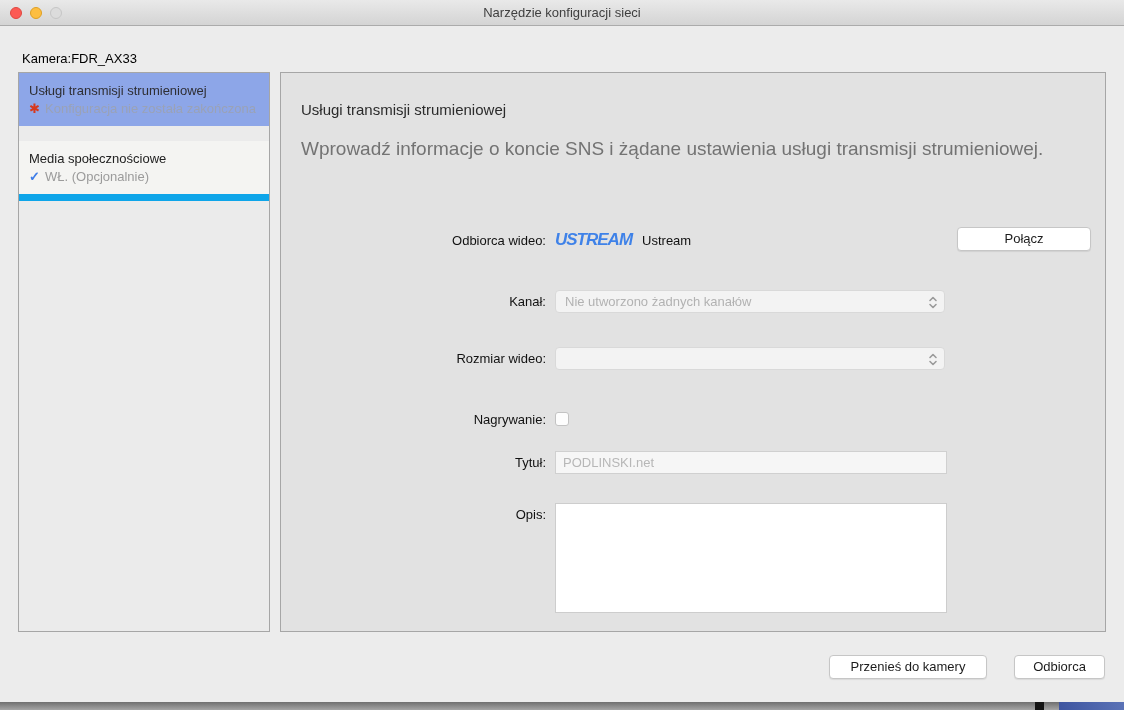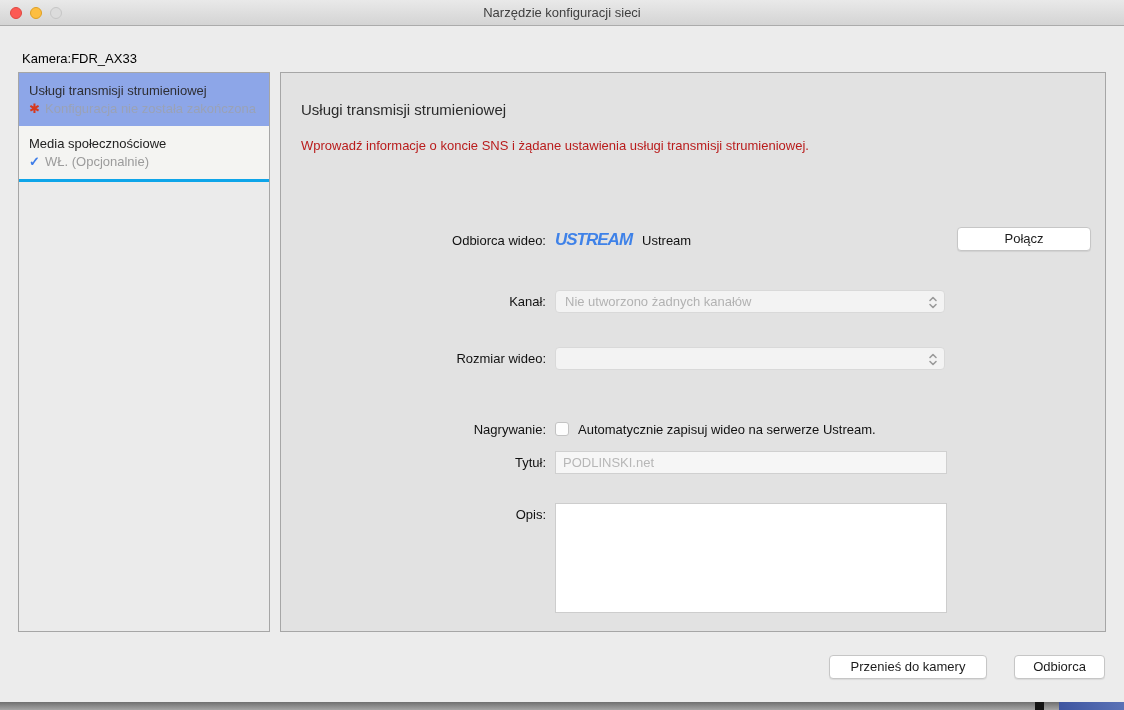--- a/index.html
+++ b/index.html
@@ -29,37 +29,37 @@
   
   .camera-label { position:absolute; left:22px; top:51px; font-size:13px; color:#000; }
 
   
   .sidebar {
     position:absolute; left:18px; top:72px; width:252px; height:560px;
     background:#ebebeb; border:1px solid #a6a6a6;
   }
   .side-item { padding:10px 10px 9px 10px; }
   .side-item.selected { background:#8da6e8; }
-  .side-item.normal   { background:#f4f4f2; border-bottom:3px solid #0ea5e9; }
+  .side-item.normal   { background:#f4f4f2; border-bottom:7px solid #0ea5e9;margin-top:15px; }
   .side-item-label { font-size:13px; color:#222; margin-bottom:3px; }
   .side-item.selected .side-item-label { color:#2e2e33; }
   .side-status { display:flex; align-items:flex-start; font-size:13px; }
   .side-status .status-icon { width:16px; flex:0 0 16px; text-align:left; }
   .asterisk-icon { color:#d6391f; font-size:13px; line-height:15px; }
   .check-icon    { color:#3e7de8; font-weight:bold; font-size:13px; line-height:15px; }
   .status-text-selected { color:#9aa2b6; line-height:16px; }
   .status-text-normal   { color:#9b9b9b; line-height:16px; }
 
   
   .main-panel {
     position:absolute; left:280px; top:72px; width:826px; height:560px;
     background:#e2e2e2; border:1px solid #a6a6a6;
   }
   .main-title { position:absolute; left:20px; top:28px; font-size:15px; color:#2b2b2b; }
-  .main-desc  { position:absolute; left:20px; top:65px; font-size:13px; color:#b91c1c; }
+  .main-desc  { position:absolute; left:20px; top:65px; font-size:19px; color:#737373; }
 
   .row { position:absolute; left:20px; width:790px; display:flex; align-items:center; }
   .row-label { width:245px; text-align:right; font-size:13px; color:#111; flex:0 0 245px; }
   .ctrl { margin-left:9px; }
 
   .row-recipient { top:154px; height:26px; }
   .ustream-logo {
     color:#3f82e8; font-weight:bold; font-size:17px; letter-spacing:-1px;
     font-style:italic; transform:scaleY(1.02); display:inline-block;
   }
@@ -74,21 +74,21 @@
   .select {
     width:390px; height:23px; border:1px solid #d9d9d9; border-radius:4px;
     background:#f3f3f3; display:flex; align-items:center;
     padding-left:9px; position:relative;
   }
   .select .sel-text { color:#b2b2b2; font-size:13px; }
   .select .stepper { position:absolute; right:6px; top:4px; }
   .row-channel { top:217px; height:23px; }
   .row-size    { top:274px; height:23px; }
 
-  .row-recording { top:346px; height:20px; }
+  .row-recording { top:336px; height:20px; }
   .checkbox {
     width:14px; height:14px; background:#fdfdfd; border:1px solid #c3c3c3;
     border-radius:3px; margin-left:9px; flex:0 0 14px;
   }
   .checkbox-label { margin-left:9px; font-size:13px; color:#111; }
 
   .row-title { top:378px; height:22px; }
   .title-input {
     width:392px; height:23px; background:#f6f6f6; border:1px solid #d0d0d0;
     font-family:"Liberation Sans", sans-serif; font-size:13px;
@@ -189,21 +189,20 @@
           <path d="M2 5.5 L5 2.5 L8 5.5" stroke="#9b9b9b" stroke-width="1.6" fill="none" stroke-linecap="round" stroke-linejoin="round"></path>
           <path d="M2 9.5 L5 12.5 L8 9.5" stroke="#9b9b9b" stroke-width="1.6" fill="none" stroke-linecap="round" stroke-linejoin="round"></path>
         </svg>
       </span>
     </div>
   </div>
 
   <div class="row row-recording">
     <div class="row-label">Nagrywanie:</div>
     <div class="checkbox"></div>
-    <div class="checkbox-label">Automatycznie zapisuj wideo na serwerze Ustream.</div>
   </div>
 
   <div class="row row-title">
     <div class="row-label">Tytuł:</div>
     <input type="text" class="ctrl title-input" placeholder="PODLINSKI.net" style="">
   </div>
 
   <div class="row row-desc">
     <div class="row-label">Opis:</div>
     <textarea class="ctrl desc-textarea" style=""></textarea>

